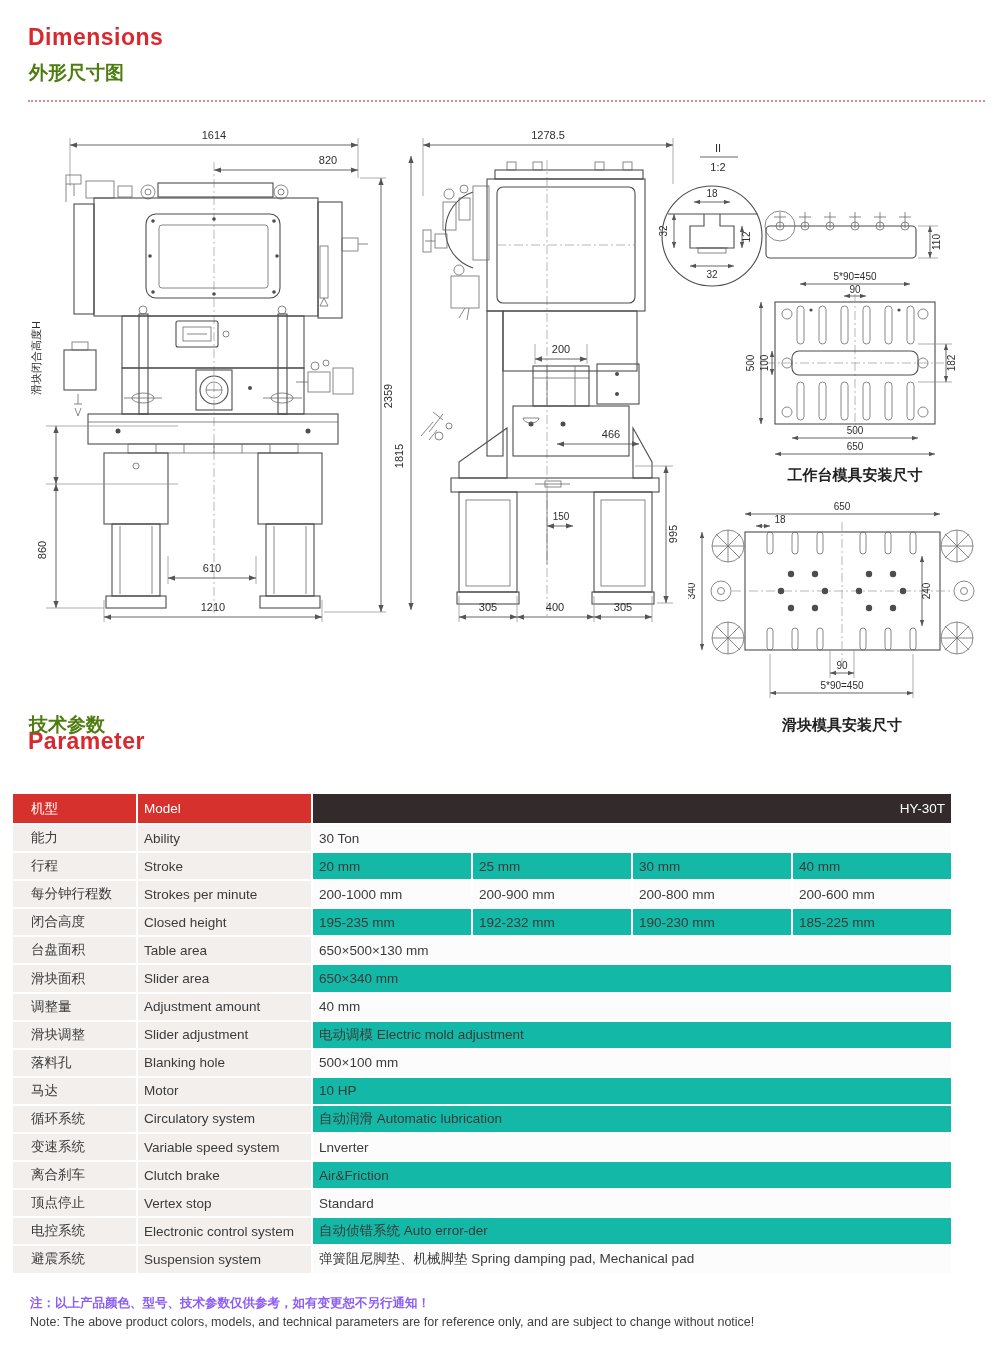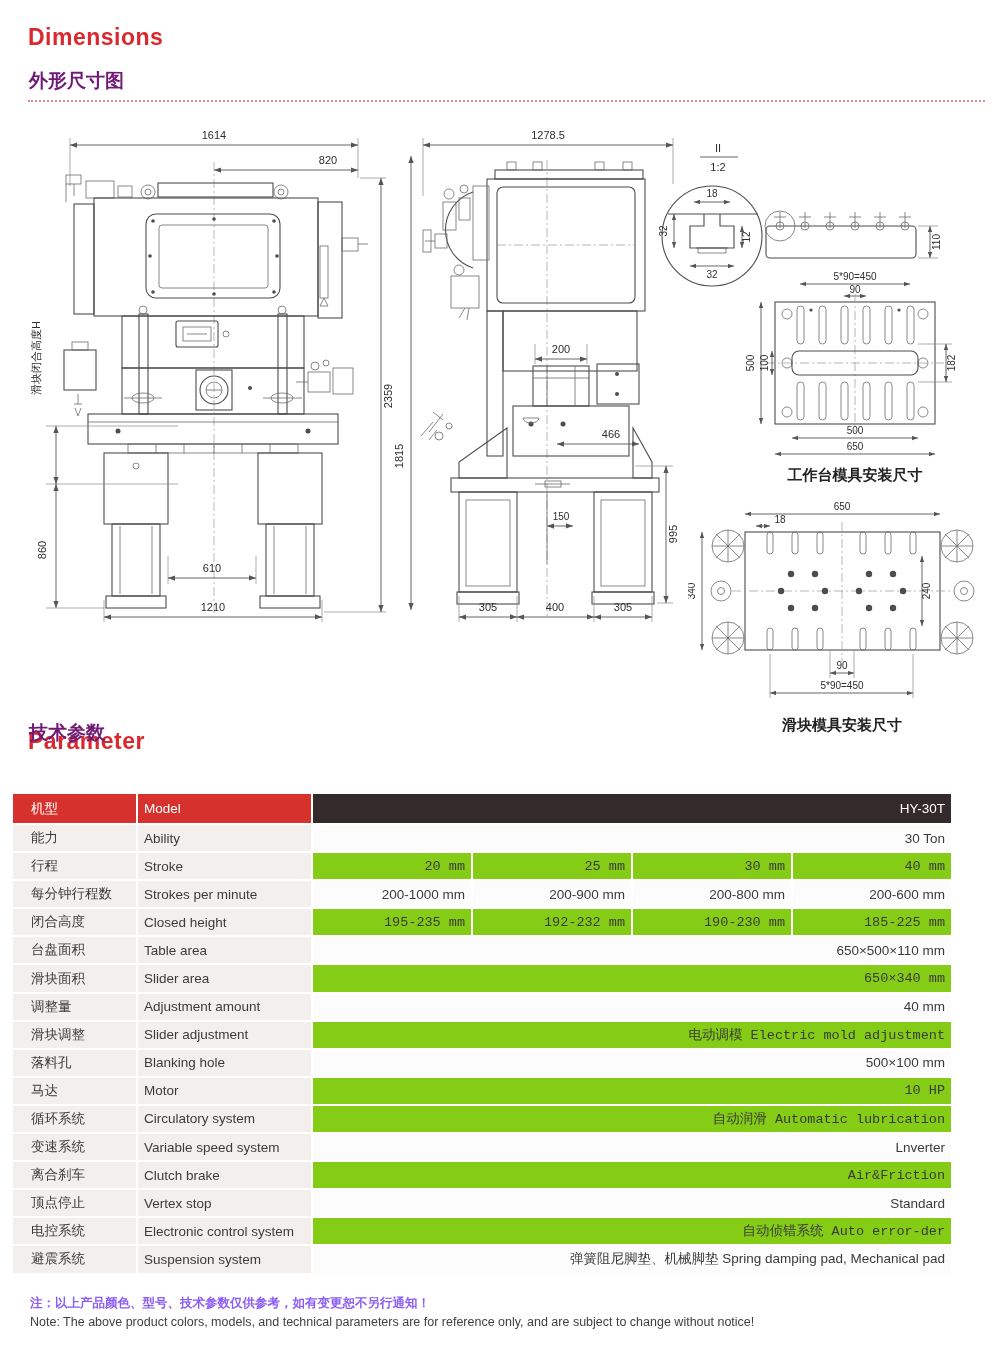--- a/index.html
+++ b/index.html
@@ -1,43 +1,43 @@
 <!DOCTYPE html>
 <html><head>
 <meta charset="utf-8">
 <style>
   html,body{margin:0;padding:0;background:#fff;}
   .page{position:relative;width:1000px;height:1348px;background:#ffffff;overflow:hidden;
         font-family:"Liberation Sans",sans-serif;color:#333;}
   
   .sec-title{position:absolute;left:28px;font-size:23px;font-weight:bold;color:#d8292f;letter-spacing:.5px;}
-  .sec-sub{position:absolute;left:29px;font-size:19px;font-weight:bold;color:#701a75;margin-top:8px;}
+  .sec-sub{position:absolute;left:29px;font-size:19px;font-weight:bold;color:#4d7c0f;}
   .dotted-rule{position:absolute;left:28px;width:957px;border-top:2px dotted #dd8b8b;}
   
   .drw{position:absolute;}
   .b{stroke:#4d4d4d;stroke-width:1.1;fill:none;}
   .t{stroke:#6b6b6b;stroke-width:.8;fill:none;}
   .xl{stroke:#8a8a8a;stroke-width:.7;fill:none;}
   .dl{stroke:#555;stroke-width:.9;fill:none;}
   .cl{stroke:#9a9a9a;stroke-width:.7;fill:none;stroke-dasharray:9 3 2 3;}
   .dt{font-family:"Liberation Sans",sans-serif;font-size:11px;fill:#2e2e2e;text-anchor:middle;}
   .dts{font-family:"Liberation Sans",sans-serif;font-size:10px;fill:#2e2e2e;text-anchor:middle;}
   .cap{font-family:"Liberation Sans",sans-serif;font-size:15px;font-weight:bold;fill:#222;text-anchor:middle;}
   .dot{fill:#4d4d4d;stroke:none;}
   
   .param-table{position:absolute;left:12px;top:793px;width:940px;border-collapse:separate;border-spacing:0;
                table-layout:fixed;font-size:13.5px;color:#3b3b3b;}
   .param-table td{border:1px solid #fff;padding:0 6px;height:26.1px;vertical-align:middle;background:#f3efed;}
   .param-table td.lab-cn{padding-left:18px;}
-  .param-table td.val{text-align:right;}
+  .param-table td.val{text-align:left;}
   .param-table tr.hdr td{height:29px;font-size:13.5px;}
   .param-table tr.hdr td.red{background:#d7312d;color:#fff;}
   .param-table tr.hdr td.dark{background:#332b2b;color:#fff;text-align:right;}
   .param-table tr.vw td.val{background:#fdfcfc;}
-  .param-table tr.vl td.val{background:#84cc16;font-family:Liberation Mono, monospace;}
+  .param-table tr.vl td.val{background:#14b8a6;}
   .notes{position:absolute;left:30px;top:1294px;width:930px;line-height:1.55;}
   .note-cn{font-size:12.5px;color:#8b5cf6;font-weight:bold;}
   .note-en{font-size:12.5px;color:#404040;}
 </style>
 </head>
 <body>
 
 <div class="page">
 
   <div class="sec-title" style="top:24px;">Dimensions</div>
@@ -513,21 +513,21 @@
       <td class="lab-cn">闭合高度</td>
       <td>Closed height</td>
       <td class="val">195-235 mm</td>
       <td class="val">192-232 mm</td>
       <td class="val">190-230 mm</td>
       <td class="val">185-225 mm</td>
     </tr>
     <tr class="vw">
       <td class="lab-cn">台盘面积</td>
       <td>Table area</td>
-      <td class="val" colspan="4">650×500×110 mm</td>
+      <td class="val" colspan="4">650×500×130 mm</td>
     </tr>
     <tr class="vl">
       <td class="lab-cn">滑块面积</td>
       <td>Slider area</td>
       <td class="val" colspan="4">650×340 mm</td>
     </tr>
     <tr class="vw">
       <td class="lab-cn">调整量</td>
       <td>Adjustment amount</td>
       <td class="val" colspan="4">40 mm</td>

